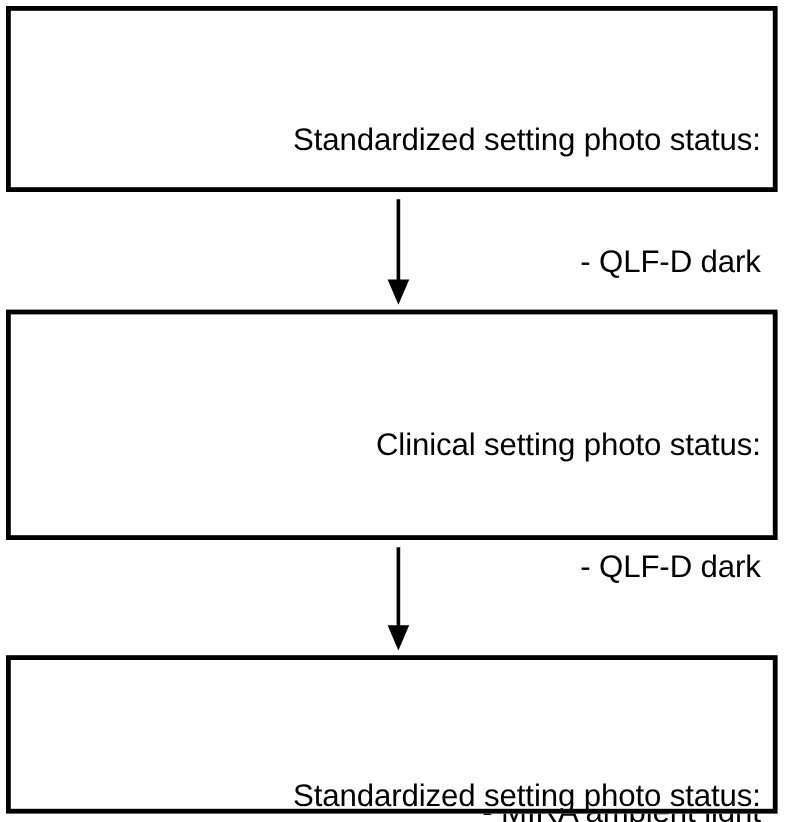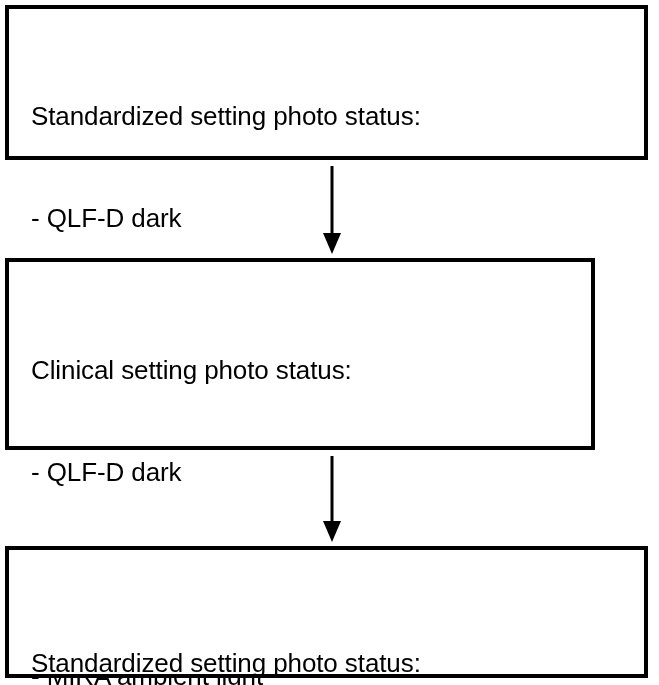--- a/index.html
+++ b/index.html
@@ -10,20 +10,21 @@
   }
   body {
     font-family: "Liberation Sans", sans-serif;
   }
   #flowchart {
     position: relative;
     width: 659px;
     height: 685px;
     background: #ffffff;
     overflow: hidden;
+    text-align: right;
   }
   .process-box {
     position: absolute;
     box-sizing: border-box;
     background: #ffffff;
     border: 4px solid #000000;
   }
   .box-text {
     position: absolute;
     left: 22px;
@@ -34,21 +35,21 @@
     line-height: 34px;
     letter-spacing: -0.1px;
     white-space: pre;
   }
   .box-line {
     display: block;
     white-space: pre;
   }
   
   #box-1 { left: 5px;  top: 5px;   width: 643px; height: 155px; }
-  #box-2 { left: 5px;  top: 258px; width: 590px; height: 192px; }
+  #box-2 { left: 5px;  top: 258px; width: 643px; height: 192px; }
   #box-3 { left: 5px;  top: 546px; width: 643px; height: 132px; }
 
   #box-1 .box-text { top: 22px; }
   #box-2 .box-text { top: 23px; }
   #box-3 .box-text { top: 28px; }
 
   
   .connector {
     position: absolute;
     left: 310px;

